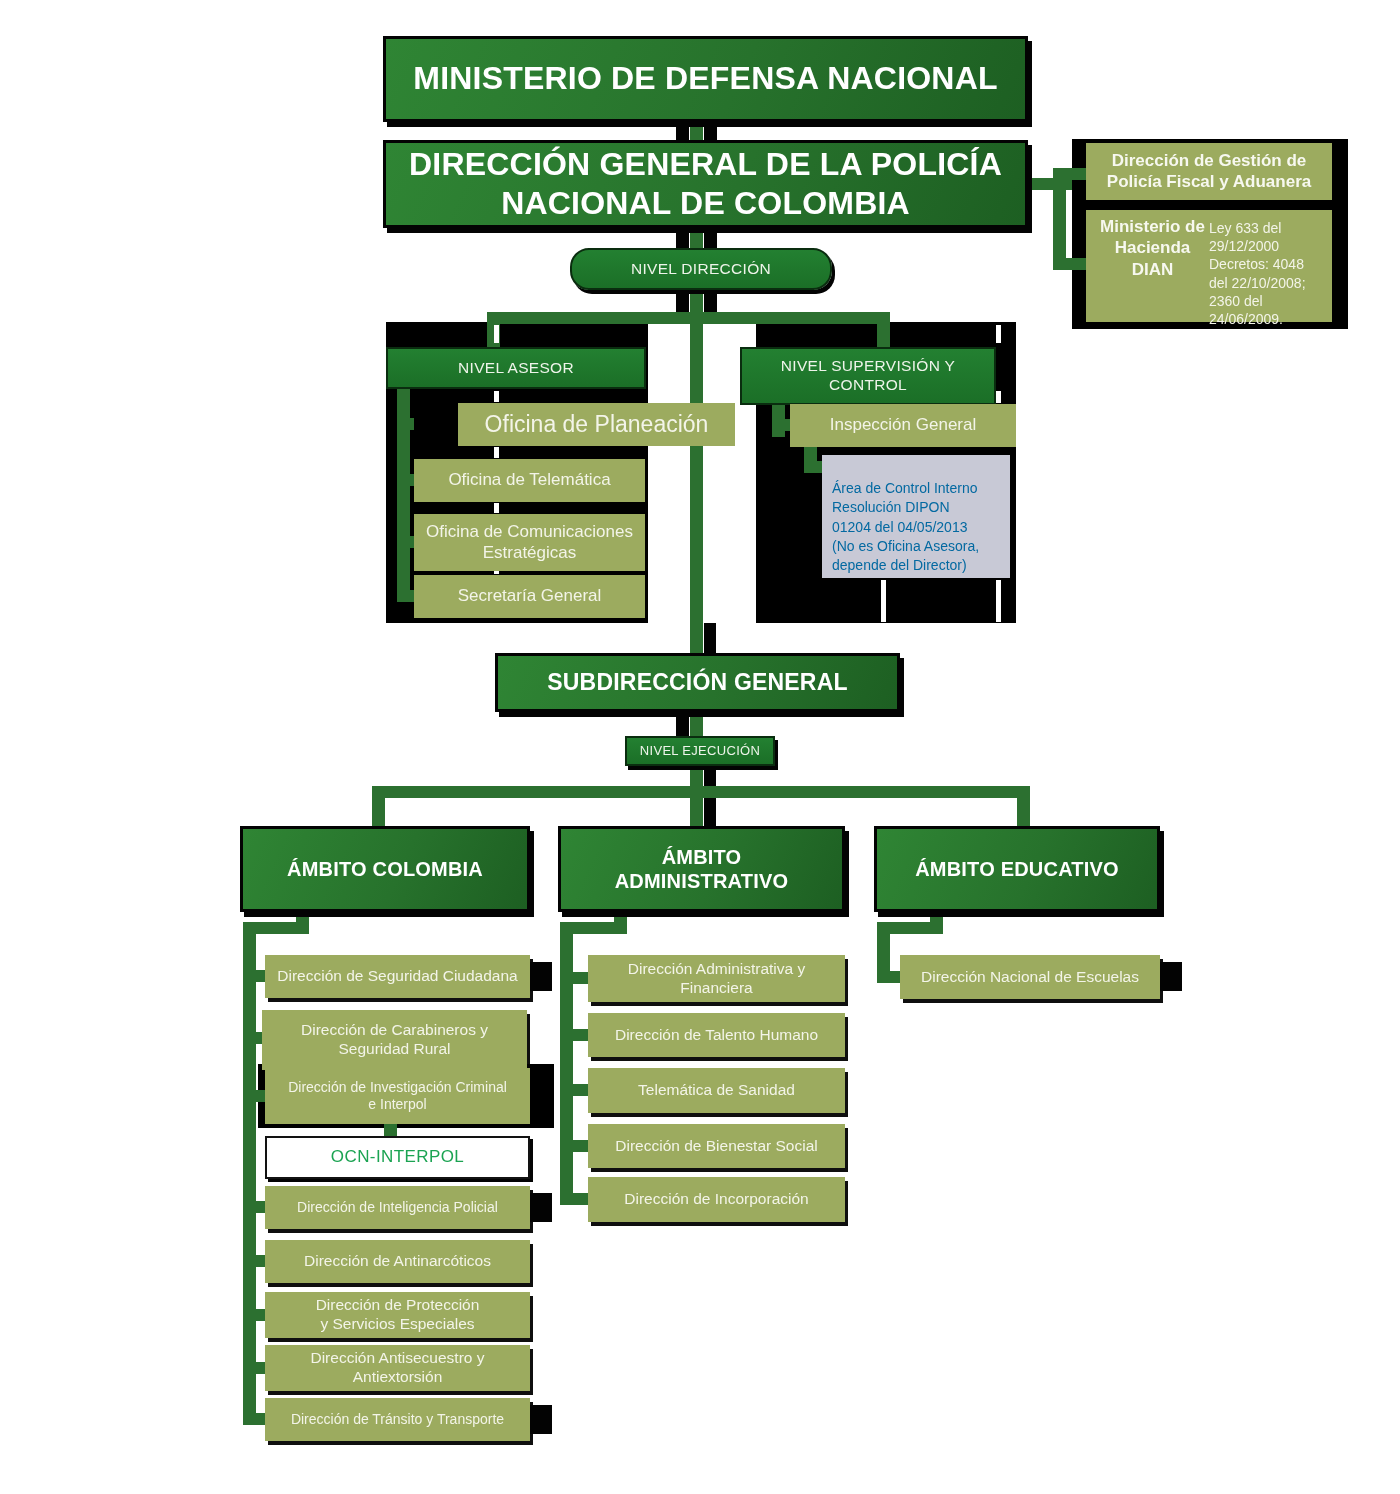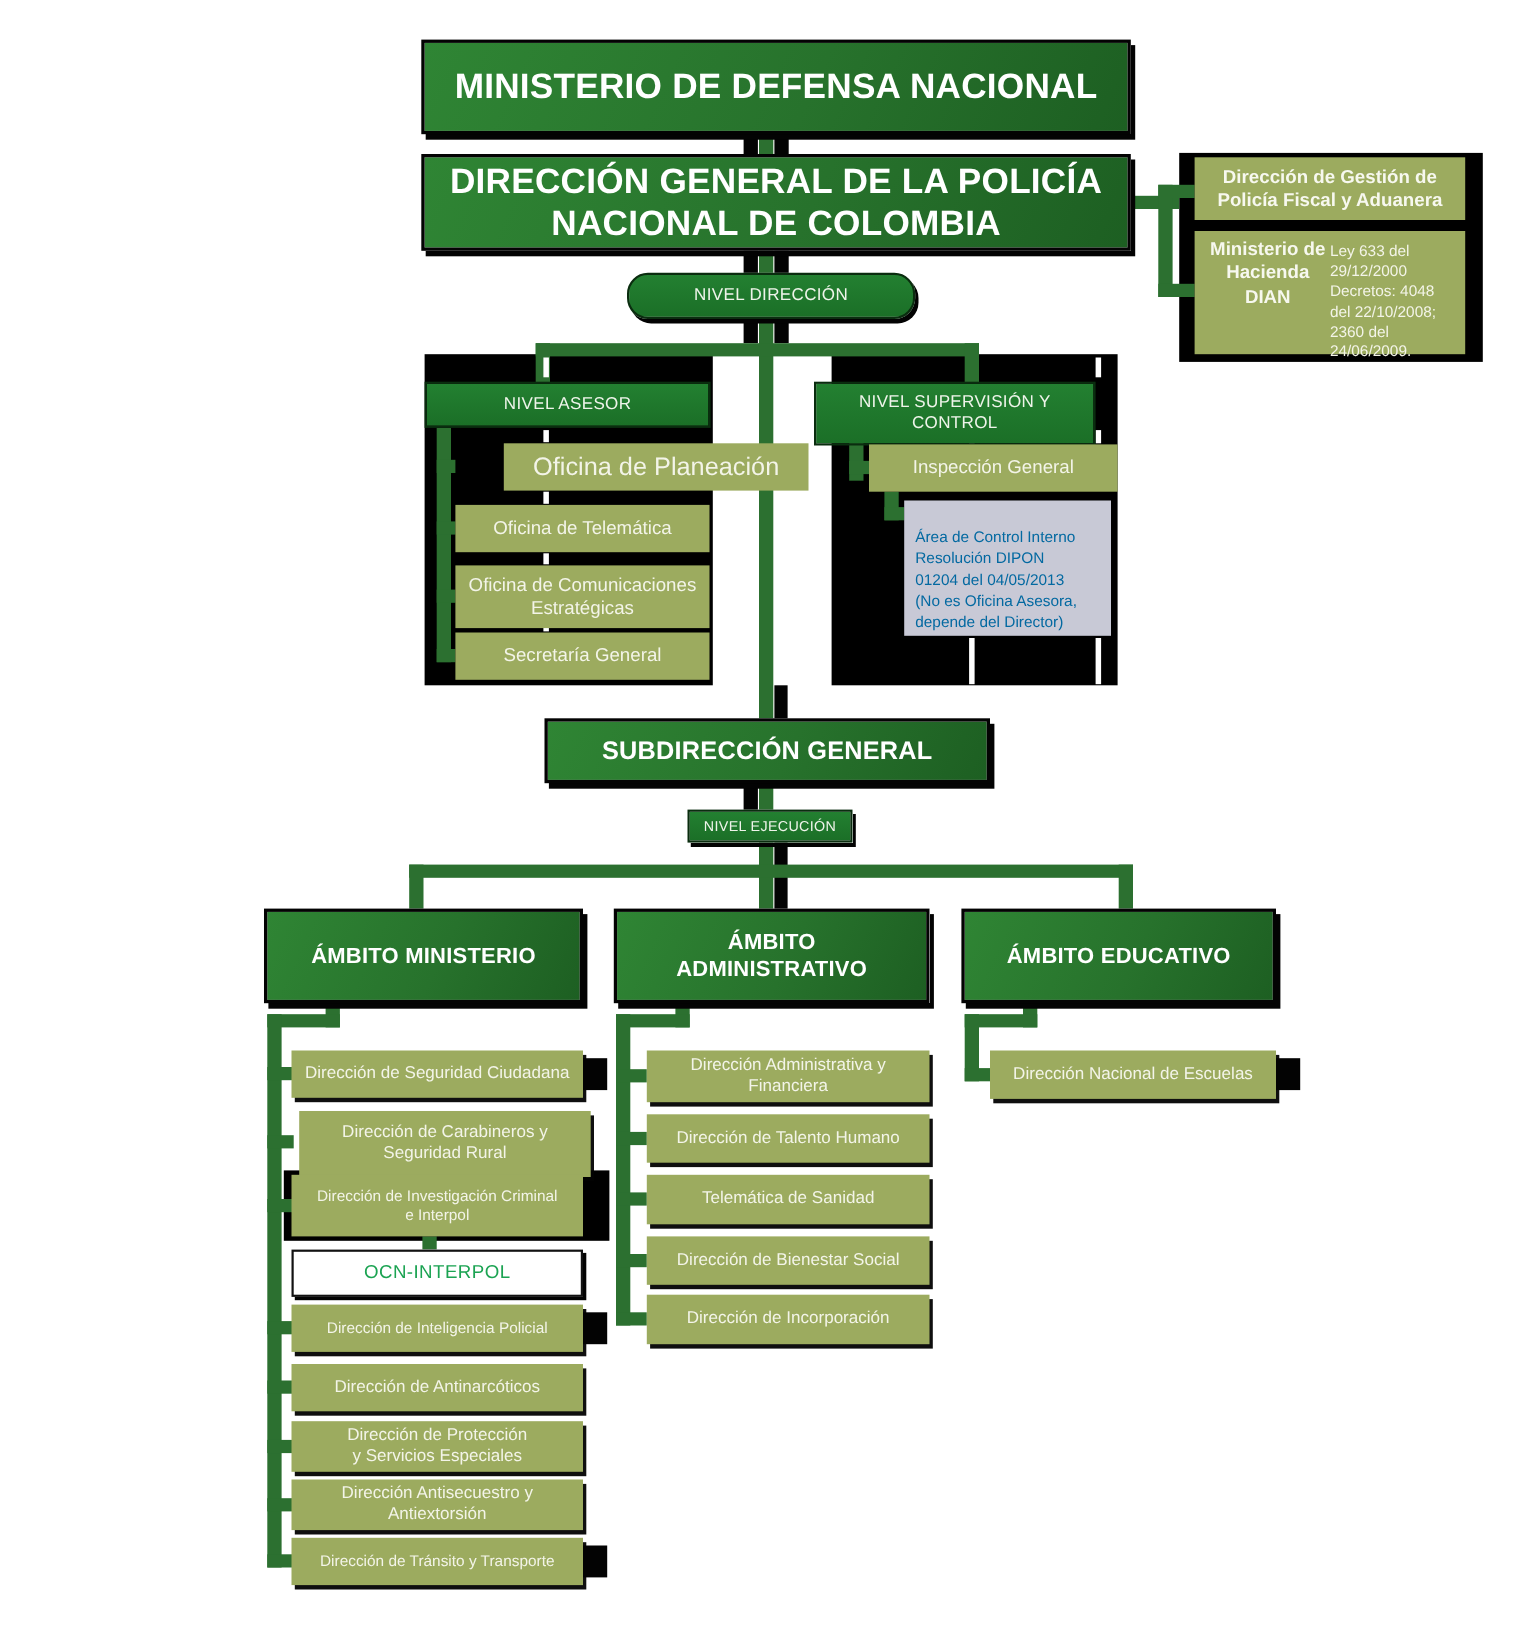--- a/index.html
+++ b/index.html
@@ -152,27 +152,27 @@
   <div class="a box olive flat" style="left:790px;top:404px;width:226px;height:43px;font-size:17px;">Inspección General</div>
   <div class="a box graybox" style="left:822px;top:455px;width:188px;height:123px;white-space:pre-line;display:flex;">Área de Control Interno
 Resolución DIPON
 01204 del 04/05/2013
 (No es Oficina Asesora,
 depende del Director)</div>
 
   <div class="a box title mid" style="left:495px;top:653px;width:405px;height:59px;">SUBDIRECCIÓN GENERAL</div>
   <div class="a box nivel tiny shadow" style="left:625px;top:736px;width:150px;height:30px;">NIVEL EJECUCIÓN</div>
 
-  <div class="a box title small" style="left:240px;top:826px;width:290px;height:86px;">ÁMBITO MINISTERIO</div>
+  <div class="a box title small" style="left:240px;top:826px;width:290px;height:86px;">ÁMBITO COLOMBIA</div>
   <div class="a box title small" style="left:558px;top:826px;width:287px;height:86px;">ÁMBITO
 ADMINISTRATIVO</div>
   <div class="a box title small" style="left:874px;top:826px;width:286px;height:86px;">ÁMBITO EDUCATIVO</div>
 
   <div class="a box olive bar-right" style="left:265px;top:955px;width:265px;height:43px;">Dirección de Seguridad Ciudadana</div>
-  <div class="a box olive" style="left:272px;top:1010px;width:265px;height:60px;">Dirección de Carabineros y
+  <div class="a box olive" style="left:262px;top:1010px;width:265px;height:60px;">Dirección de Carabineros y
 Seguridad Rural</div>
   <div class="a box olive flat xs" style="left:265px;top:1068px;width:265px;height:56px;">Dirección de Investigación Criminal
 e Interpol</div>
   <div class="a box whitebox" style="left:265px;top:1136px;width:265px;height:43px;">OCN-INTERPOL</div>
   <div class="a box olive xs bar-right" style="left:265px;top:1186px;width:265px;height:43px;">Dirección de Inteligencia Policial</div>
   <div class="a box olive" style="left:265px;top:1240px;width:265px;height:43px;">Dirección de Antinarcóticos</div>
   <div class="a box olive" style="left:265px;top:1292px;width:265px;height:46px;">Dirección de Protección
 y Servicios Especiales</div>
   <div class="a box olive" style="left:265px;top:1345px;width:265px;height:46px;">Dirección Antisecuestro y
 Antiextorsión</div>

